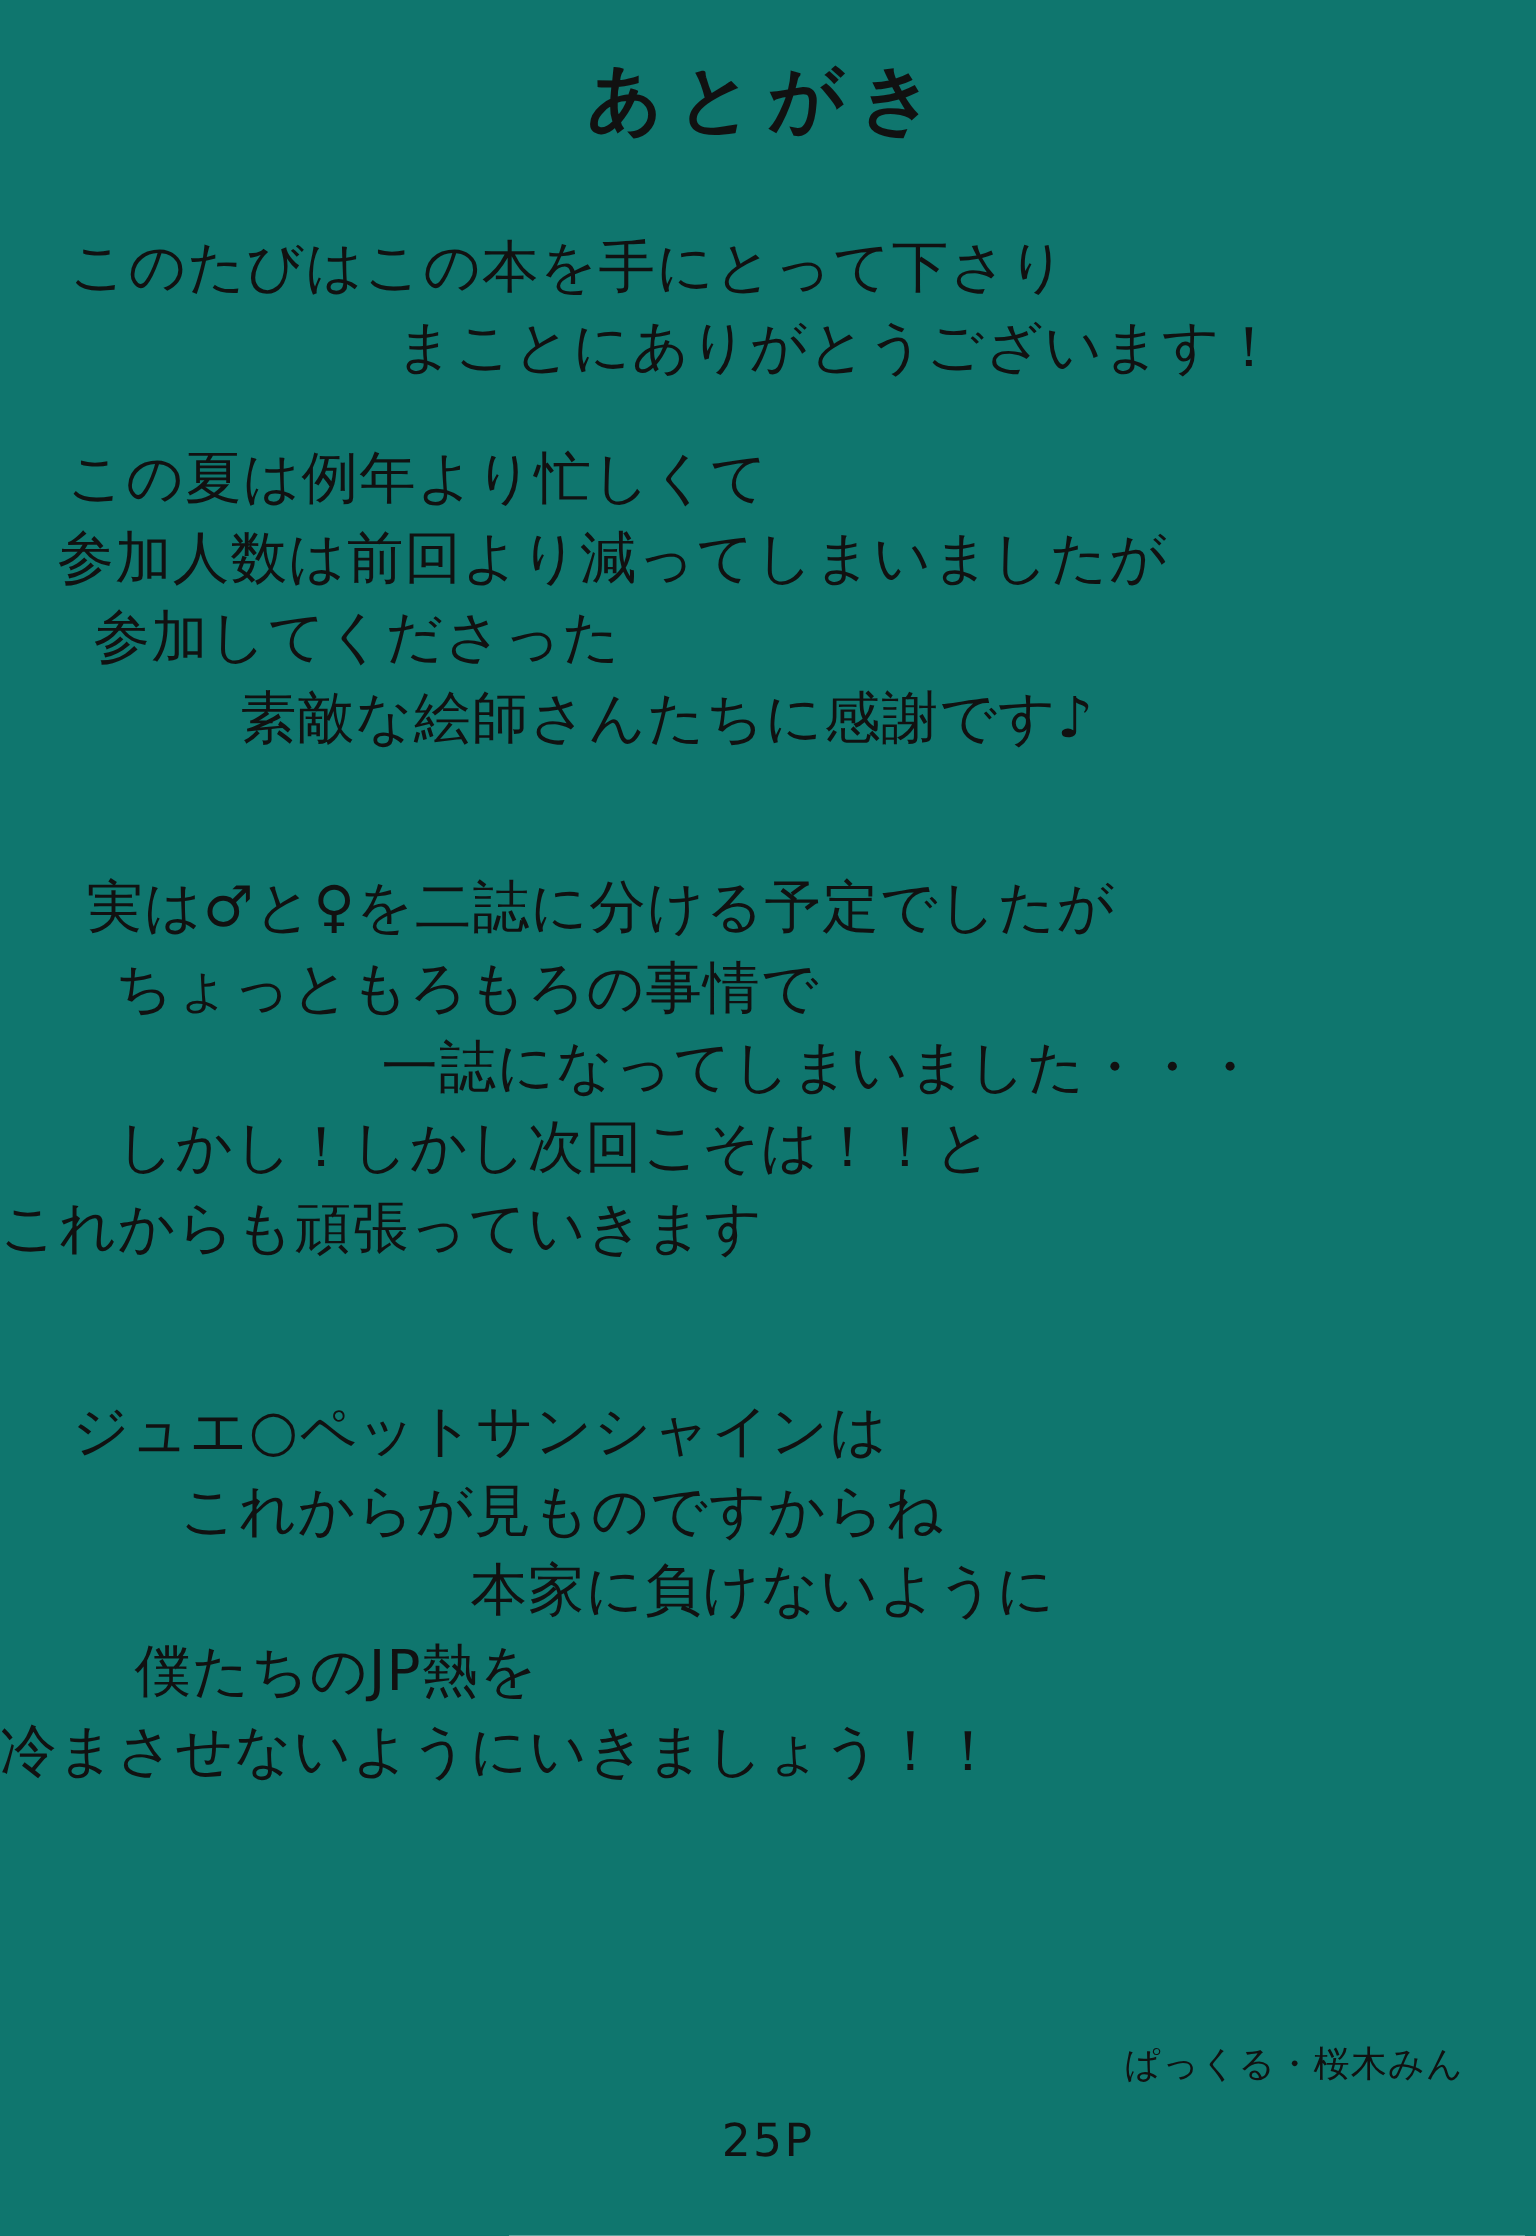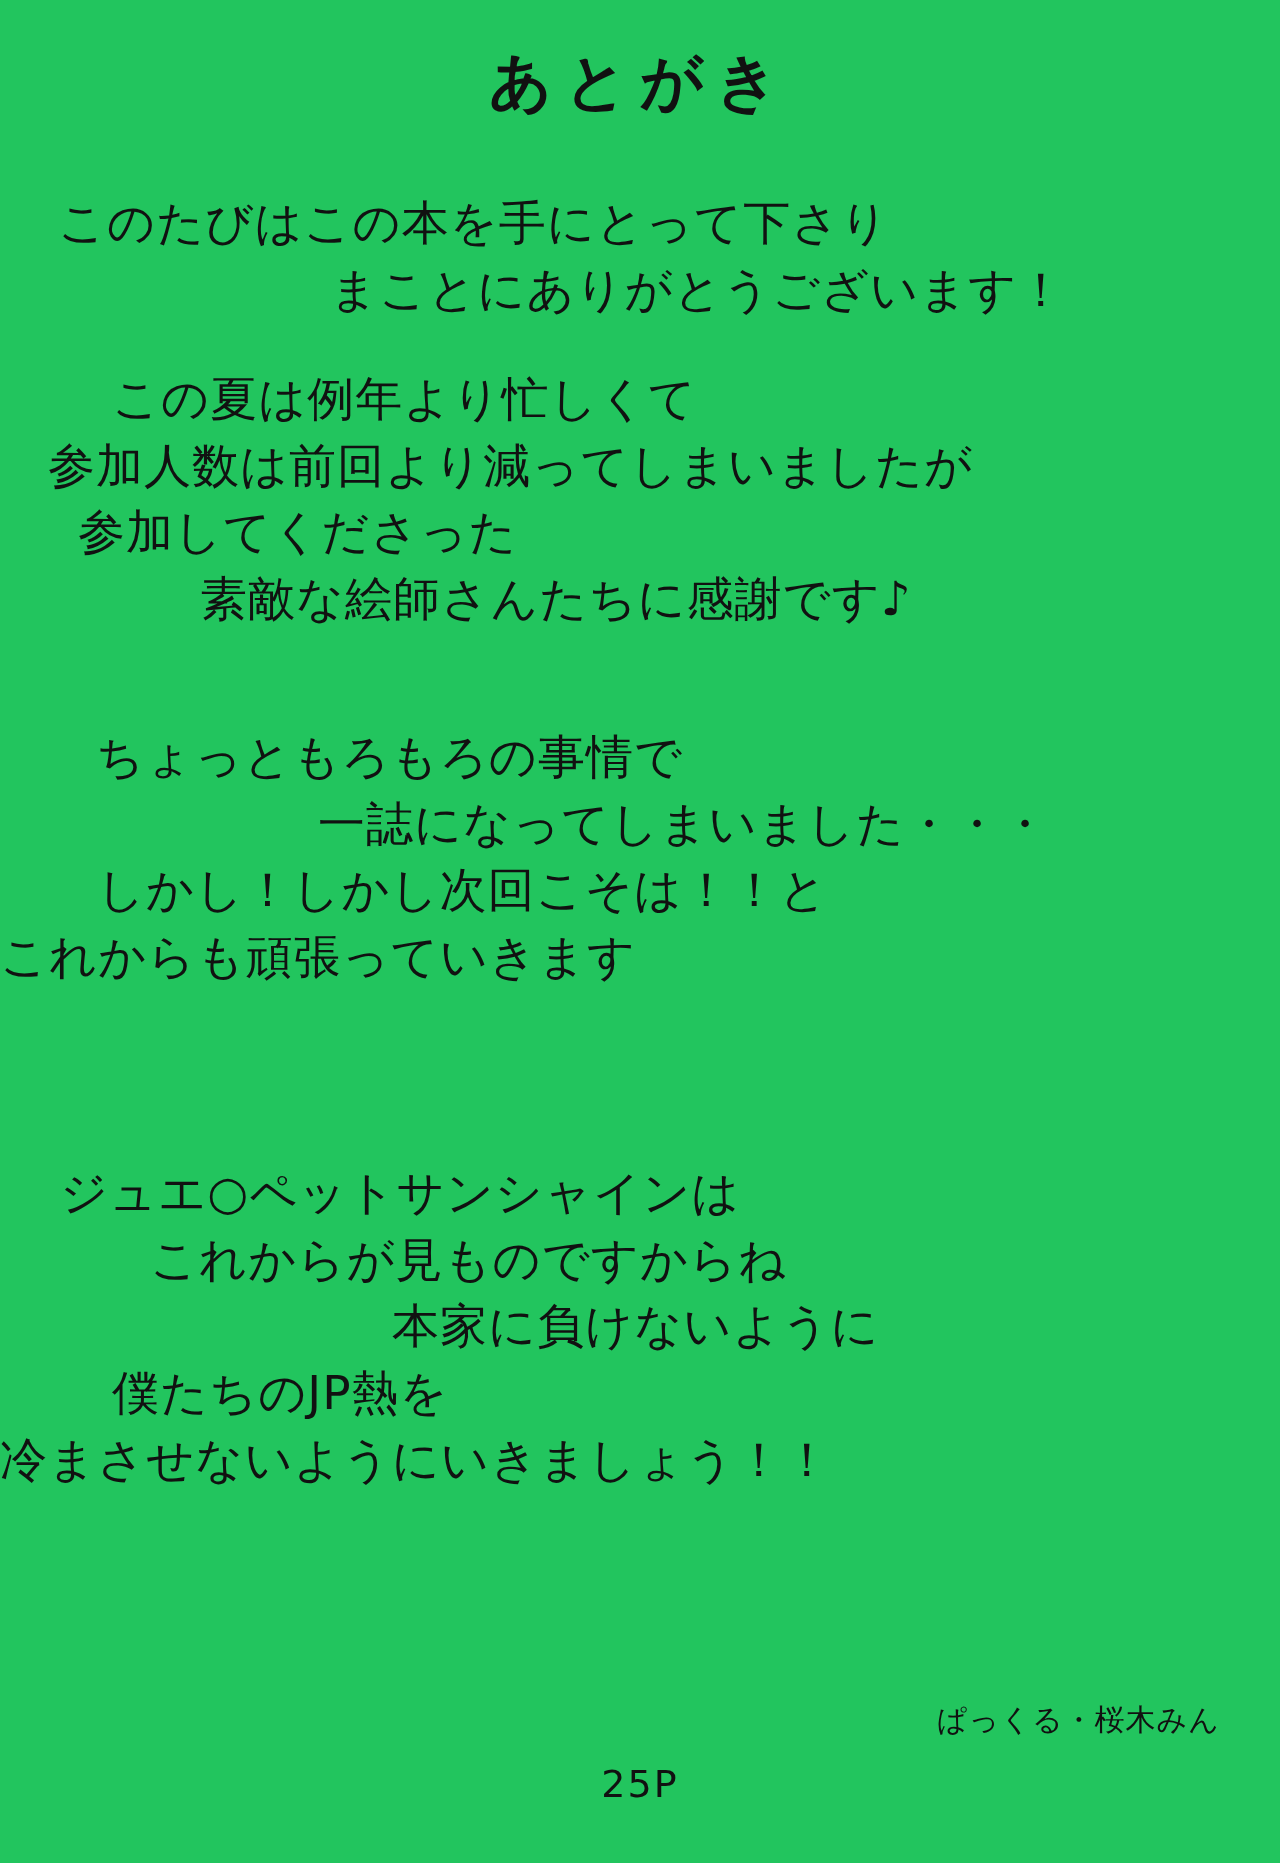--- a/index.html
+++ b/index.html
@@ -11,21 +11,21 @@
     width: 1280px;
     height: 1863px;
     position: relative;
     font-family: "DejaVu Sans", sans-serif;
     color: #111111;
     overflow: hidden;
   }
   .page {
     position: absolute;
     inset: 0;
-    background: #22c55e;
+    background: #0f766e;
   }
   
   .afterword-title {
     position: absolute;
     top: 48px;
     left: 0;
     width: 100%;
     text-align: center;
     font-size: 62px;
     font-weight: 700;
@@ -46,21 +46,21 @@
     white-space: pre;
     font-weight: 400;
   }
   .blk1 { top: 190px; }
   .blk2 { top: 366px; }
   .blk3 { top: 724px; }
   .blk4 { top: 1160px; }
 
   .pad-0   { padding-left: 58px;  }
   .pad-1   { padding-left: 330px; }
-  .pad-2   { padding-left: 112px;  }
+  .pad-2   { padding-left: 56px;  }
   .pad-3   { padding-left: 48px;  }
   .pad-4   { padding-left: 78px;  }
   .pad-5   { padding-left: 200px; }
   .pad-6   { padding-left: 72px;  }
   .pad-7   { padding-left: 96px; }
   .pad-8   { padding-left: 318px; }
   .pad-9   { padding-left: 97px;  }
   .pad-10  { }
   .pad-11  { padding-left: 60px;  }
   .pad-12  { padding-left: 150px; }
@@ -100,20 +100,21 @@
   </div>
 
   <div class="body-block blk2">
     <div class="line pad-2">この夏は例年より忙しくて</div>
     <div class="line pad-3">参加人数は前回より減ってしまいましたが</div>
     <div class="line pad-4">参加してくださった</div>
     <div class="line pad-5">素敵な絵師さんたちに感謝です♪</div>
   </div>
 
   <div class="body-block blk3">
+    <div class="line pad-6">実は♂と♀を二誌に分ける予定でしたが</div>
     <div class="line pad-7">ちょっともろもろの事情で</div>
     <div class="line pad-8">一誌になってしまいました・・・</div>
     <div class="line pad-9">しかし！しかし次回こそは！！と</div>
     <div class="line pad-10">これからも頑張っていきます</div>
   </div>
 
   <div class="body-block blk4">
     <div class="line pad-11">ジュエ○ペットサンシャインは</div>
     <div class="line pad-12">これからが見ものですからね</div>
     <div class="line pad-13">本家に負けないように</div>

